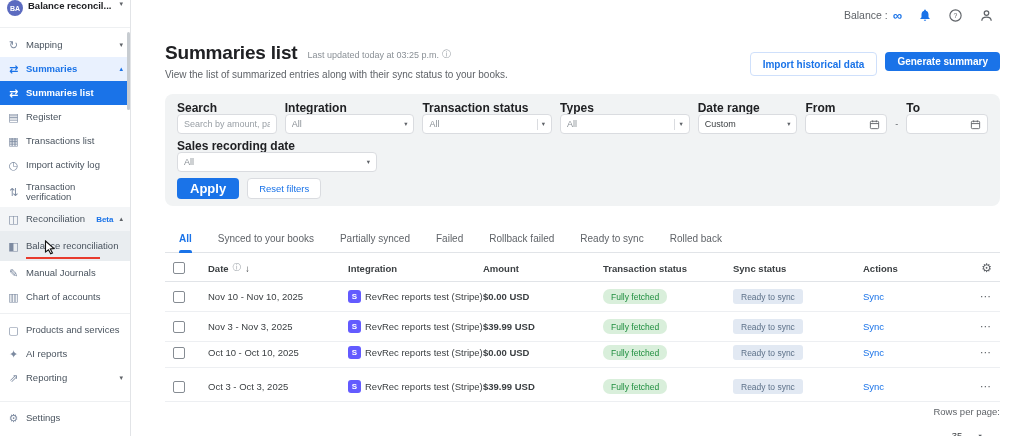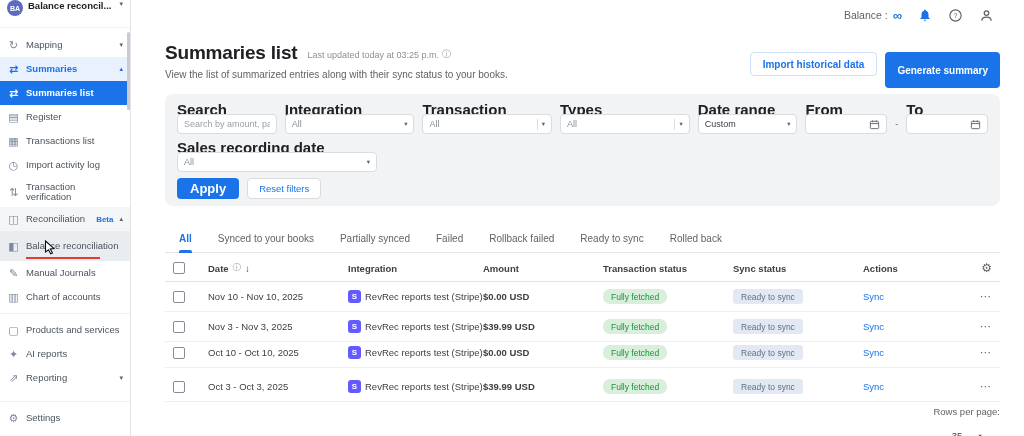--- a/index.html
+++ b/index.html
@@ -43,27 +43,27 @@
 
   
   .page-head { position:absolute; left:165px; top:42px; }
   .title-row { display:flex; align-items:flex-end; gap:10px; }
   .title-row h1 { font-size:19px; font-weight:700; color:#202124; letter-spacing:-0.2px; }
   .updated { font-size:9px; color:#8a9096; margin-bottom:3px; display:flex; gap:3px; align-items:center; }
   .updated .info { font-size:9px; color:#9aa0a6; }
   .subtitle { margin-top:5px; font-size:10px; color:#5f6368; }
   .header-actions { position:absolute; right:24px; top:52px; display:flex; gap:8px; }
   .btn-outline { height:24px; padding:0 12px; background:#fff; border:1px solid #cfe0fb; border-radius:4px; color:#1a73e8; font-size:10px; font-weight:700; display:inline-flex; align-items:center; cursor:pointer; font-family:inherit; }
-  .btn-primary { height:36px; padding:0 12px; background:#1a73e8; border:none; border-radius:4px; color:#fff; font-size:10px; font-weight:700; display:inline-flex; align-items:center; cursor:pointer; font-family:inherit; }
+  .btn-primary { height:19px; padding:0 12px; background:#1a73e8; border:none; border-radius:4px; color:#fff; font-size:10px; font-weight:700; display:inline-flex; align-items:center; cursor:pointer; font-family:inherit; }
 
   
   .filters { position:absolute; left:165px; right:24px; top:94px; height:112px; background:#f1f3f4; border-radius:8px; padding:7px 12px; }
   .f-row1 { display:flex; gap:8px; align-items:flex-end; }
   .f-field { display:flex; flex-direction:column; gap:2px; }
-  .f-label { font-size:15px; font-weight:700; color:#202124; height:11px; }
+  .f-label { font-size:12px; font-weight:700; color:#202124; height:11px; }
   .f-control { height:20px; background:#fff; border:1px solid #dadce0; border-radius:4px; display:flex; align-items:center; padding:0 6px; gap:4px; font-size:9px; cursor:pointer; }
   .f-val { flex:1; white-space:nowrap; overflow:hidden; }
   .f-val.gray { color:#8a9096; }
   .f-val.dark { color:#3c4043; }
   .pipe { width:1px; height:11px; background:#dadce0; }
   .f-chev { font-size:6.5px; color:#5f6368; }
   .f-input { height:20px; width:100%; background:#fff; border:1px solid #dadce0; border-radius:4px; padding:0 6px; font-size:9px; font-family:inherit; color:#3c4043; }
   .f-input::placeholder { color:#9aa0a6; }
   .f-dash { height:20px; display:flex; align-items:center; color:#5f6368; font-size:9px; }
   .f-row2 { margin-top:5px; display:flex; flex-direction:column; gap:2px; width:200px; }

